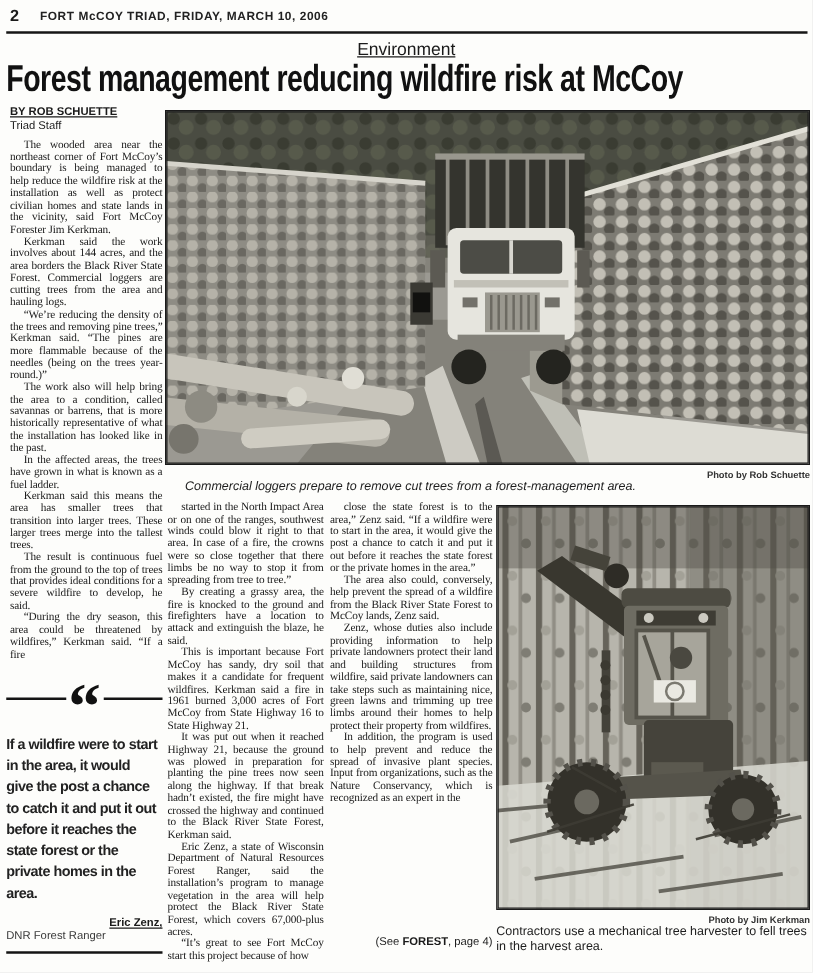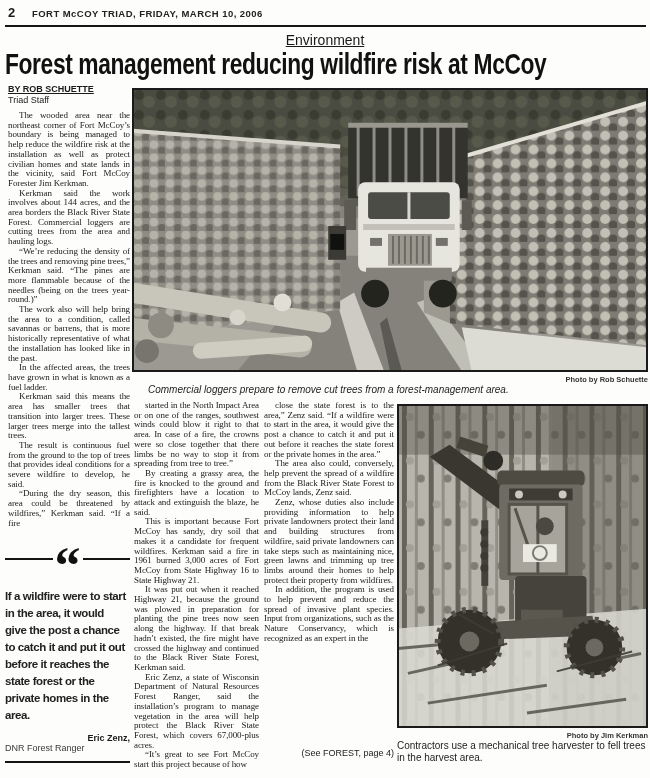--- a/index.html
+++ b/index.html
@@ -54,37 +54,37 @@
     letter-spacing:-0.1px;
     text-indent:11px;
     margin:0;
   }
   .col-1 { left:8px;   top:111px; width:122px; }
   .col-2 { left:134px; top:401px; width:125px; }
   .col-3 { left:264px; top:401px; width:130px; }
 
   .see-forest { left:264px; top:748px; width:130px; text-align:right;
     font:9px "Liberation Sans", sans-serif; }
-  .see-forest b { font-weight:normal; }
+  .see-forest b { font-weight:bold; }
 
   
   .pullquote { left:5px; top:540px; width:125px; }
   .pq-rule-row { display:flex; align-items:center; height:38px; }
   .pq-line { flex:1; height:2px; background:#141414; }
   .pq-glyph {
     font:bold 52px "Liberation Serif", serif;
     line-height:20px; height:26px; overflow:visible;
     padding:0 2px; margin-top:20px; color:#111;
   }
   .pq-text {
     margin-top:10px; text-align:left; padding-right:2px;
     font:bold 11.5px/17px "Liberation Sans", sans-serif;
     letter-spacing:-0.4px; color:#222;
   }
-  .pq-attr-name  { margin-top:9px; text-align:right; font:bold 9px "Liberation Sans", sans-serif; }
+  .pq-attr-name  { margin-top:9px; text-align:right; font:bold 9px "Liberation Sans", sans-serif;text-decoration:underline; }
   .pq-attr-title { text-align:left; font:9px "Liberation Sans", sans-serif; color:#3a3a3a; }
   .pq-rule-bottom { height:2px; background:#141414; margin-top:8px; }
 </style>
 </head>
 <body>
 
 <div class="page">
 
   <div class="abs page-num">2</div>
   <div class="abs masthead">FORT McCOY TRIAD, FRIDAY, MARCH 10,  2006</div>

